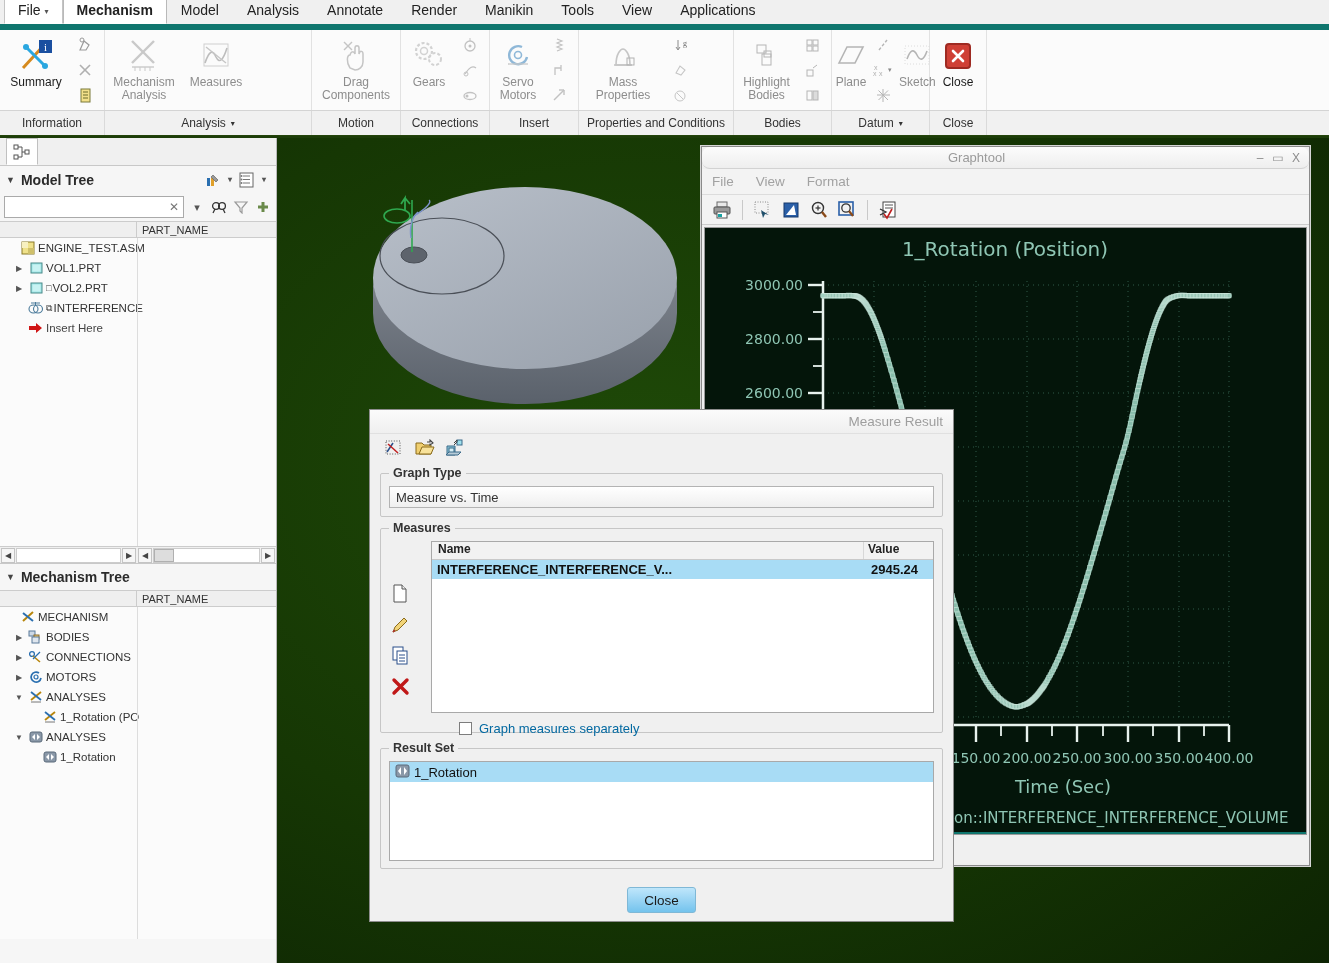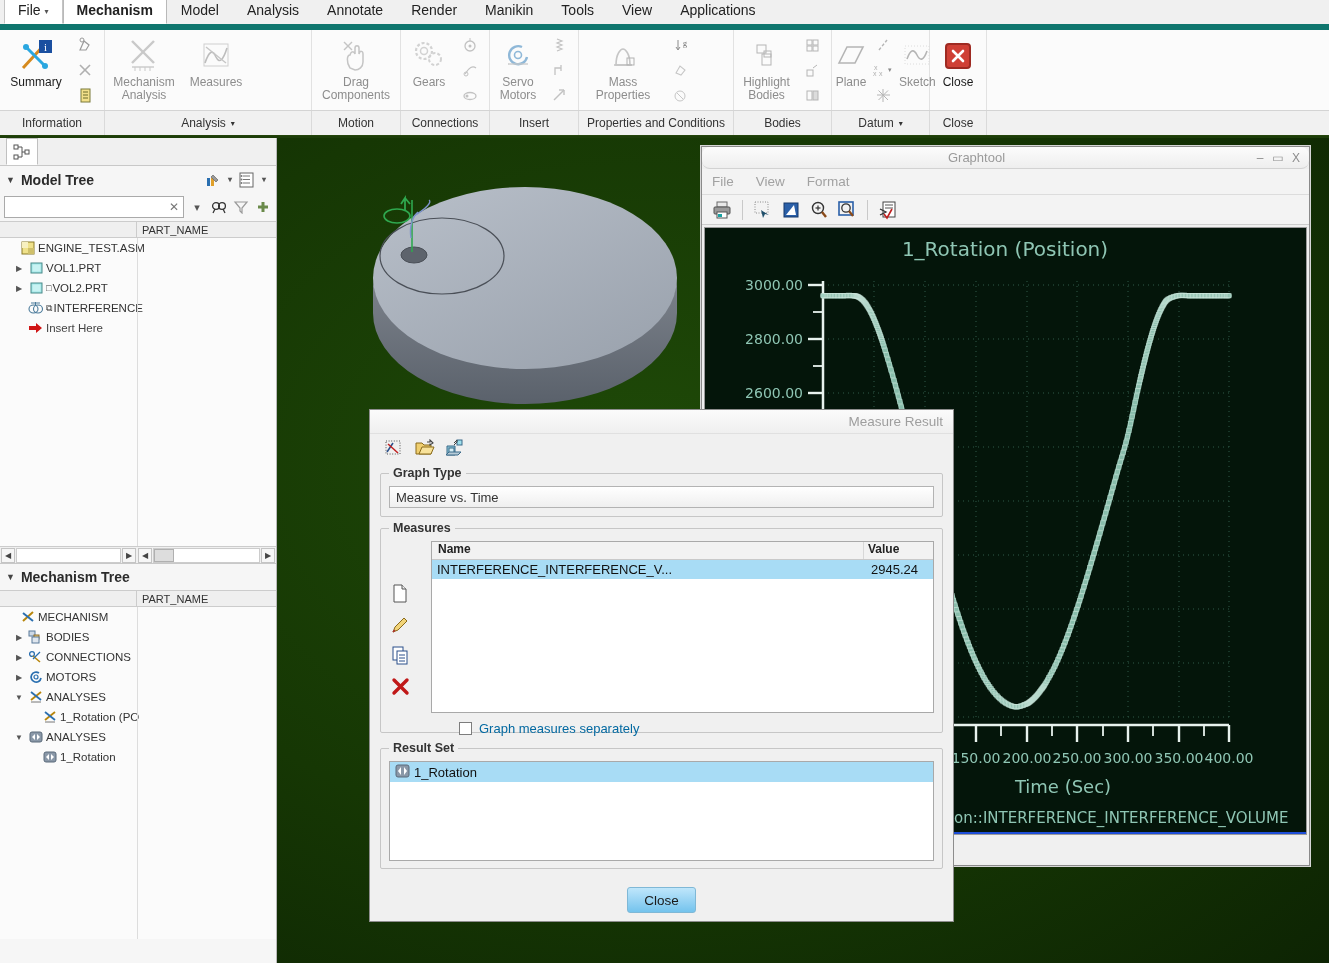--- a/index.html
+++ b/index.html
@@ -116,42 +116,42 @@
     border-bottom:1px solid #d2d2d2;
     display:flex; align-items:center; position:relative;border-radius:8px;
   }
   #gt-title .t { flex:1; text-align:center; font-size:13px; color:#9a9a9a; }
   #gt-title .wb { width:18px; text-align:center; font-size:12px; color:#8d8d8d; }
   #gt-menu { height:26px; background:#f3f3f3; border-bottom:1px solid #dcdcdc; display:flex; align-items:center; padding-left:10px; gap:22px; }
   #gt-menu .mi { font-size:13.5px; color:#a2a2a2; }
   #gt-tools { height:30px; background:#f3f3f3; border-bottom:1px solid #cdcdcd; display:flex; align-items:center; padding-left:8px; gap:4px; }
   #gt-tools .sep { width:1px; height:20px; background:#c9c9c9; margin:0 4px; }
   .tbtn { width:24px; height:24px; display:flex; align-items:center; justify-content:center; }
-  #gt-canvas { position:relative; height:608px; background:#1d4ed8; border:1px solid #9a9a9a; margin:2px; overflow:hidden; }
+  #gt-canvas { position:relative; height:608px; background:#0f766e; border:1px solid #9a9a9a; margin:2px; overflow:hidden; }
   #gt-status { height:26px; background:#f0f0f0; display:flex; align-items:center; padding-left:8px; }
   #gt-status .sfield { width:220px; height:20px; border:1px solid #b6b6b6; background:#efefef; font-size:12px; color:#444; padding-left:4px; line-height:18px;}
 
   .axistext { fill:#8fc6b4; font-family:"DejaVu Sans", sans-serif; }
 
   
   #measdlg {
     position:absolute; left:369px; top:409px; width:585px; height:513px;
     background:#f0f0f0; border:1px solid #8d8d8d;
   }
   #md-title { height:24px; display:flex; align-items:center; justify-content:flex-end; padding-right:10px;
     background:linear-gradient(#fbfbfb,#efefef); font-size:13.5px; color:#9e9e9e; border-bottom:1px solid #e0e0e0;}
   #md-tools { height:28px; display:flex; align-items:center; gap:6px; padding-left:12px; }
   .fset { margin:4px 10px 0 10px; border:1px solid #c6c6c6; border-radius:2px; padding:6px 8px 8px 8px; position:relative; }
   .fset > legend { font-size:12.5px; font-weight:bold; color:#333; padding:0 4px; }
   .combo { height:22px; background:linear-gradient(#ffffff,#efefef); border:1px solid #b3b3b3; display:flex; align-items:center; padding-left:6px; font-size:13px; color:#333; }
   .listbox { background:#fff; border:1px solid #a9a9a9; }
   .lb-head { height:18px; background:#f2f2f2; border-bottom:1px solid #c9c9c9; display:flex; font-size:12px; font-weight:bold; color:#222;}
   .lb-head .n { flex:1; padding-left:6px; }
   .lb-head .v { width:70px; padding-left:4px; border-left:1px solid #d8d8d8;}
-  .lb-row { height:19px; display:flex; align-items:center; font-size:13px; color:#111; background:#a8dcf5; padding-left:5px;}
+  .lb-row { height:19px; display:flex; align-items:center; font-size:13px; color:#111; background:#a8dcf5; padding-left:5px;font-weight:bold;}
   .chkrow { display:flex; align-items:center; gap:7px; margin:8px 0 0 28px; font-size:13px; color:#0369a1;}
   .chkbox { width:13px; height:13px; border:1px solid #7d7d7d; background:#fff;}
   .btnrow { position:absolute; left:0; right:0; bottom:0; height:42px; display:flex; align-items:center; justify-content:center; }
   .pbtn { height:26px; min-width:56px; padding:0 16px; border:1px solid #7fb8d6; border-radius:3px;
     background:linear-gradient(#bfe6fb,#74c3ed); font-size:13.5px; color:#1a1a1a; display:flex; align-items:center; justify-content:center;}
   .resrow { height:20px; display:flex; align-items:center; background:#a8dcf5; font-size:13px; color:#111; padding-left:4px; gap:4px;}
 </style>
 </head>
 <body>
 

